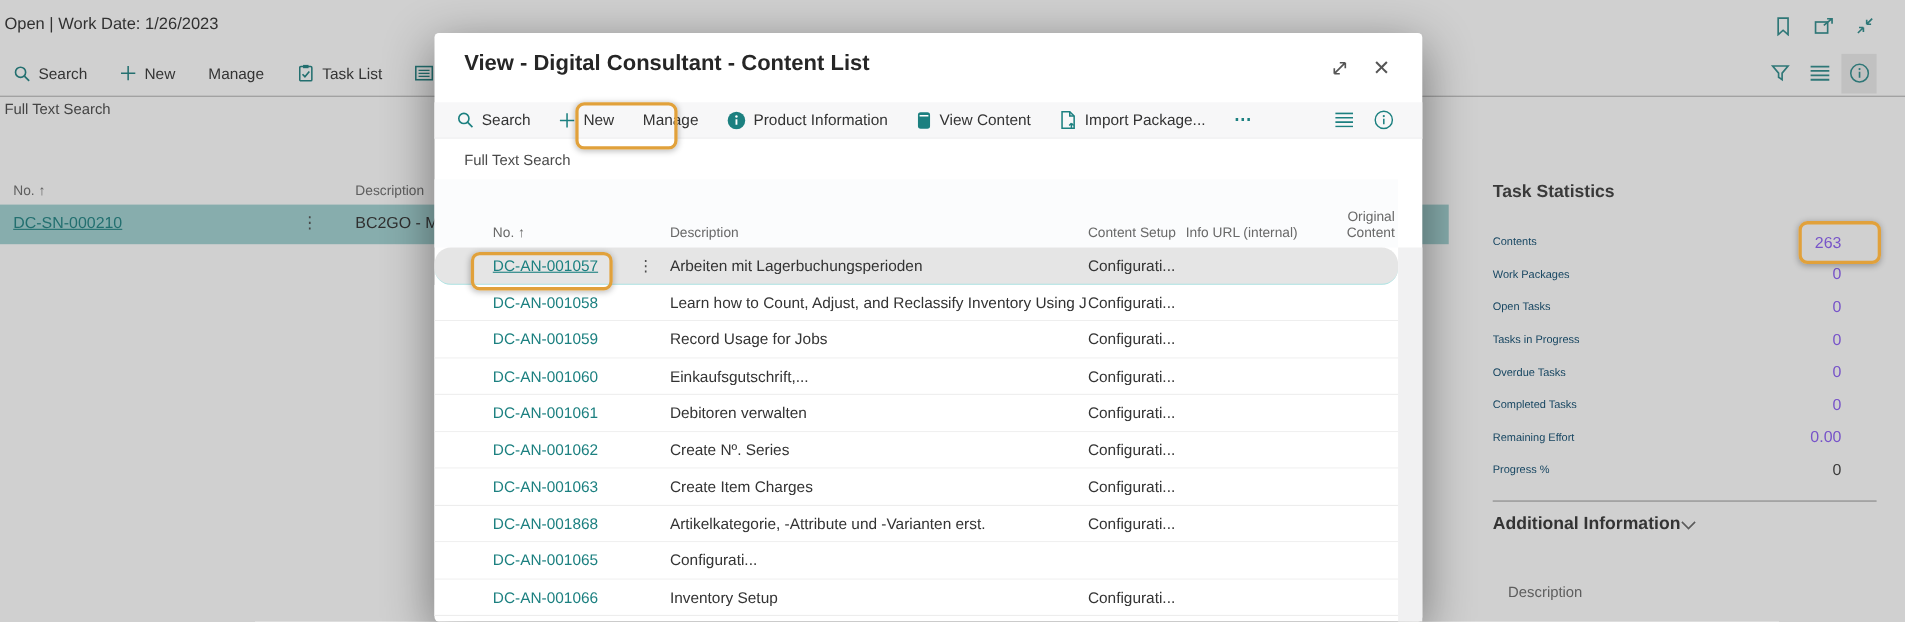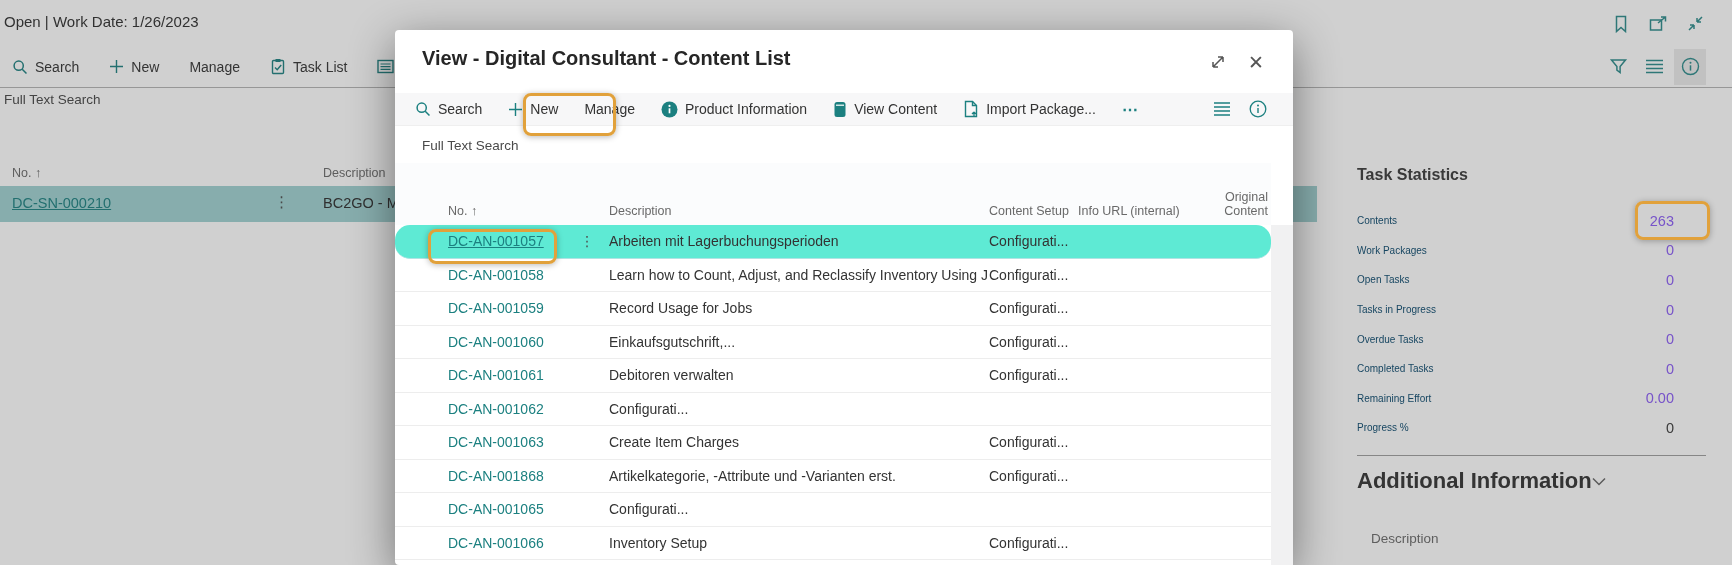--- a/index.html
+++ b/index.html
@@ -30,21 +30,21 @@
   .bg-row .bdesc { position:absolute; left:323px; top:9px; font-size:14.5px; color:#2d2d2d; white-space:nowrap; }
 
   
   .fb-title { position:absolute; left:1357px; top:166px; font-size:16px; font-weight:bold; color:#3a3a3a; }
   .fb-stats { position:absolute; left:1357px; top:206px; width:317px; }
   .stat-row { height:29.6px; display:flex; align-items:center; justify-content:space-between; }
   .stat-label { font-size:10px; color:#0c4a6e; }
   .stat-value { font-size:14.5px; color:#8b5cf6; cursor:pointer; }
   .stat-value.dark { color:#3c3c3c; cursor:default; }
   .fb-divider { position:absolute; left:1357px; top:455px; width:349px; height:1px; background:#9e9e9e; }
-  .fb-addinfo { position:absolute; left:1357px; top:468px; font-size:22px; font-weight:bold; color:#323232;
+  .fb-addinfo { position:absolute; left:1357px; top:468px; font-size:16px; font-weight:bold; color:#323232;
                 display:flex; align-items:center; }
   .fb-desc { position:absolute; left:1371px; top:531px; font-size:13.5px; color:#6a6a6a; }
 
   
   .dim { position:absolute; inset:0; background:rgba(60,60,60,0.24); z-index:5; }
 
   
   .modal { position:absolute; left:395px; top:30px; width:898px; height:535px; background:#fff;
            border-radius:4px; box-shadow:0 12px 45px rgba(0,0,0,0.45); z-index:10; }
   .m-title { position:absolute; left:27px; top:17px; font-size:20px; font-weight:600; color:#262626;text-align:right; }
@@ -58,21 +58,21 @@
   .tb-more { color:#1c8080; font-size:16px; font-weight:bold; cursor:pointer; }
   .m-tb-right { margin-left:auto; display:flex; gap:18px; padding-right:26px; align-items:center; }
 
   .m-fts { position:absolute; left:27px; top:108px; font-size:13.5px; color:#4a4a4a; }
 
   .m-thead { position:absolute; left:0; top:133px; width:876px; height:62px; background:#fbfcfd;
              display:flex; align-items:flex-end; padding:0 0 7px 53px; font-size:12.5px; color:#696969; }
   .m-rows  { position:absolute; left:0; top:195px; width:876px; }
   .m-row { display:flex; align-items:center; height:33.5px; padding-left:53px; border-bottom:1px solid #ededed;
            font-size:14px; color:#333; background:#fff; cursor:pointer; }
-  .m-row.selected { background:#5eead4; border-bottom-color:#b0e3e3;border-radius:15px; }
+  .m-row.selected { background:#e5e5e5; border-bottom-color:#b0e3e3;border-radius:15px; }
 
   .c-no   { width:132px; } .h-no { width:132px; }
   .c-dots { width:29px; color:#4d4d4d; font-size:14px; } .h-dots { width:29px; }
   .c-desc { width:380px; white-space:nowrap; overflow:hidden; } .h-desc { width:380px; }
   .c-ctype{ width:89px;  white-space:nowrap; overflow:hidden; } .h-ctype { width:89px; }
   .c-iurl { width:122px; } .h-iurl { width:122px; white-space:nowrap; }
   .c-ocont{ width:68px; text-align:right; } .h-ocont { width:68px; text-align:right; }
 
   .no-link { color:#1c8080; text-decoration:none; }
   .m-row.selected .no-link { text-decoration:underline; }
@@ -375,20 +375,21 @@
     <span class="c-dots"></span>
     <span class="c-desc">Debitoren verwalten</span>
     <span class="c-ctype">Configurati...</span>
     <span class="c-iurl"></span>
     <span class="c-ocont"></span>
   </div>
 
   <div class="m-row">
     <span class="c-no"><a href="#" class="no-link">DC-AN-001062</a></span>
     <span class="c-dots"></span>
+    <span class="c-desc">Create Nº. Series</span>
     <span class="c-ctype">Configurati...</span>
     <span class="c-iurl"></span>
     <span class="c-ocont"></span>
   </div>
 
   <div class="m-row">
     <span class="c-no"><a href="#" class="no-link">DC-AN-001063</a></span>
     <span class="c-dots"></span>
     <span class="c-desc">Create Item Charges</span>
     <span class="c-ctype">Configurati...</span>

